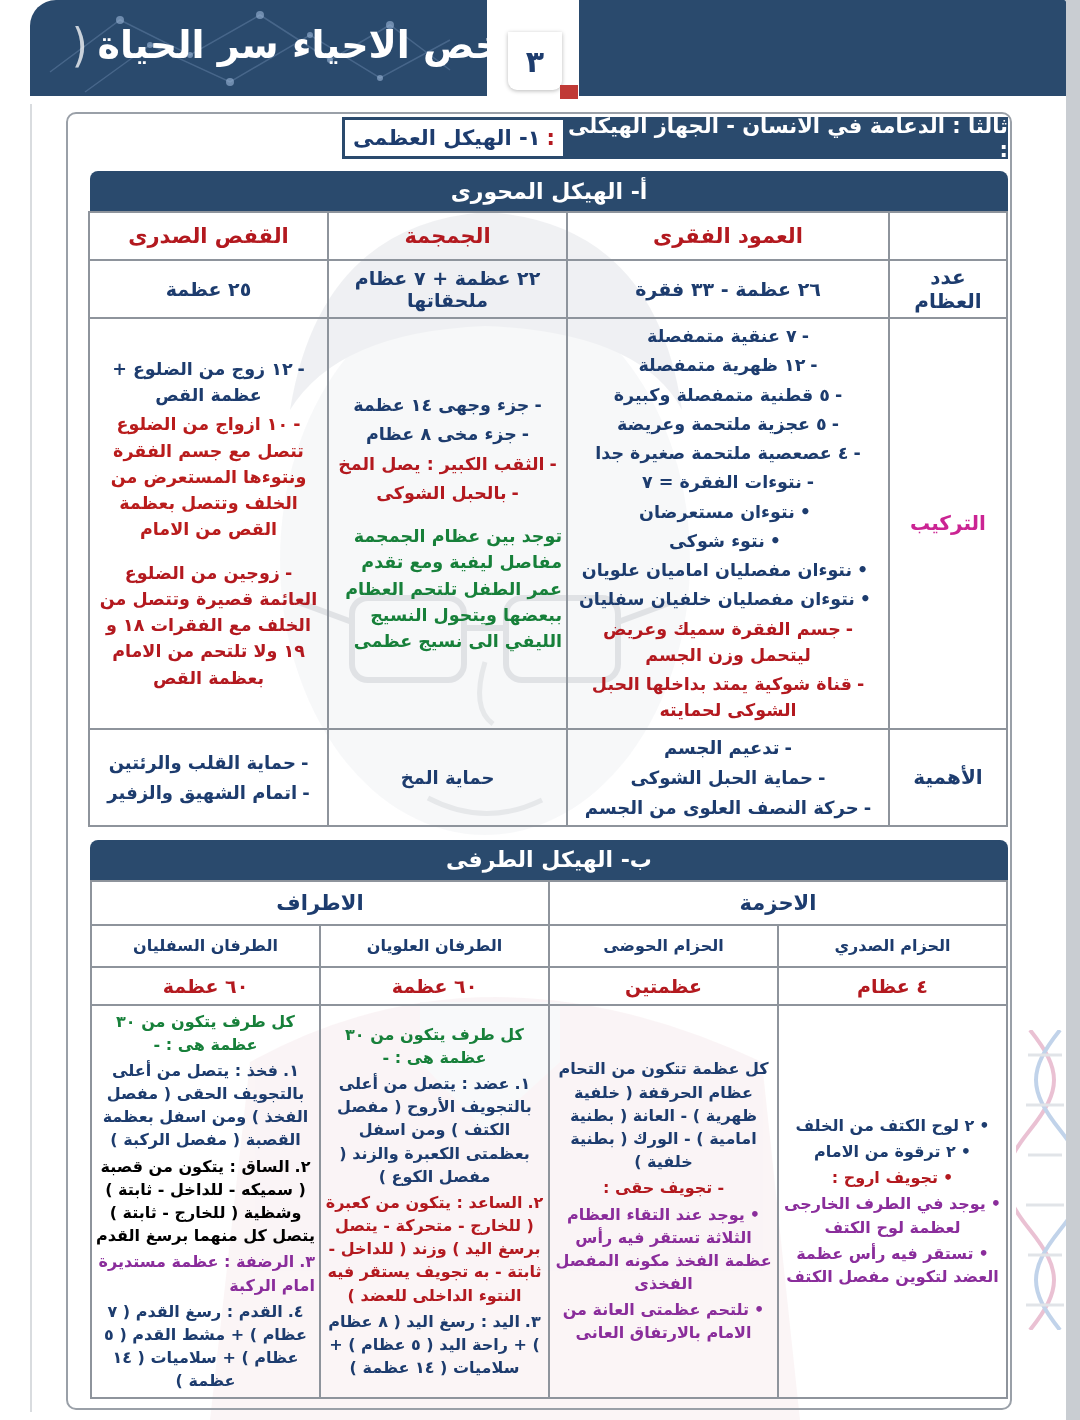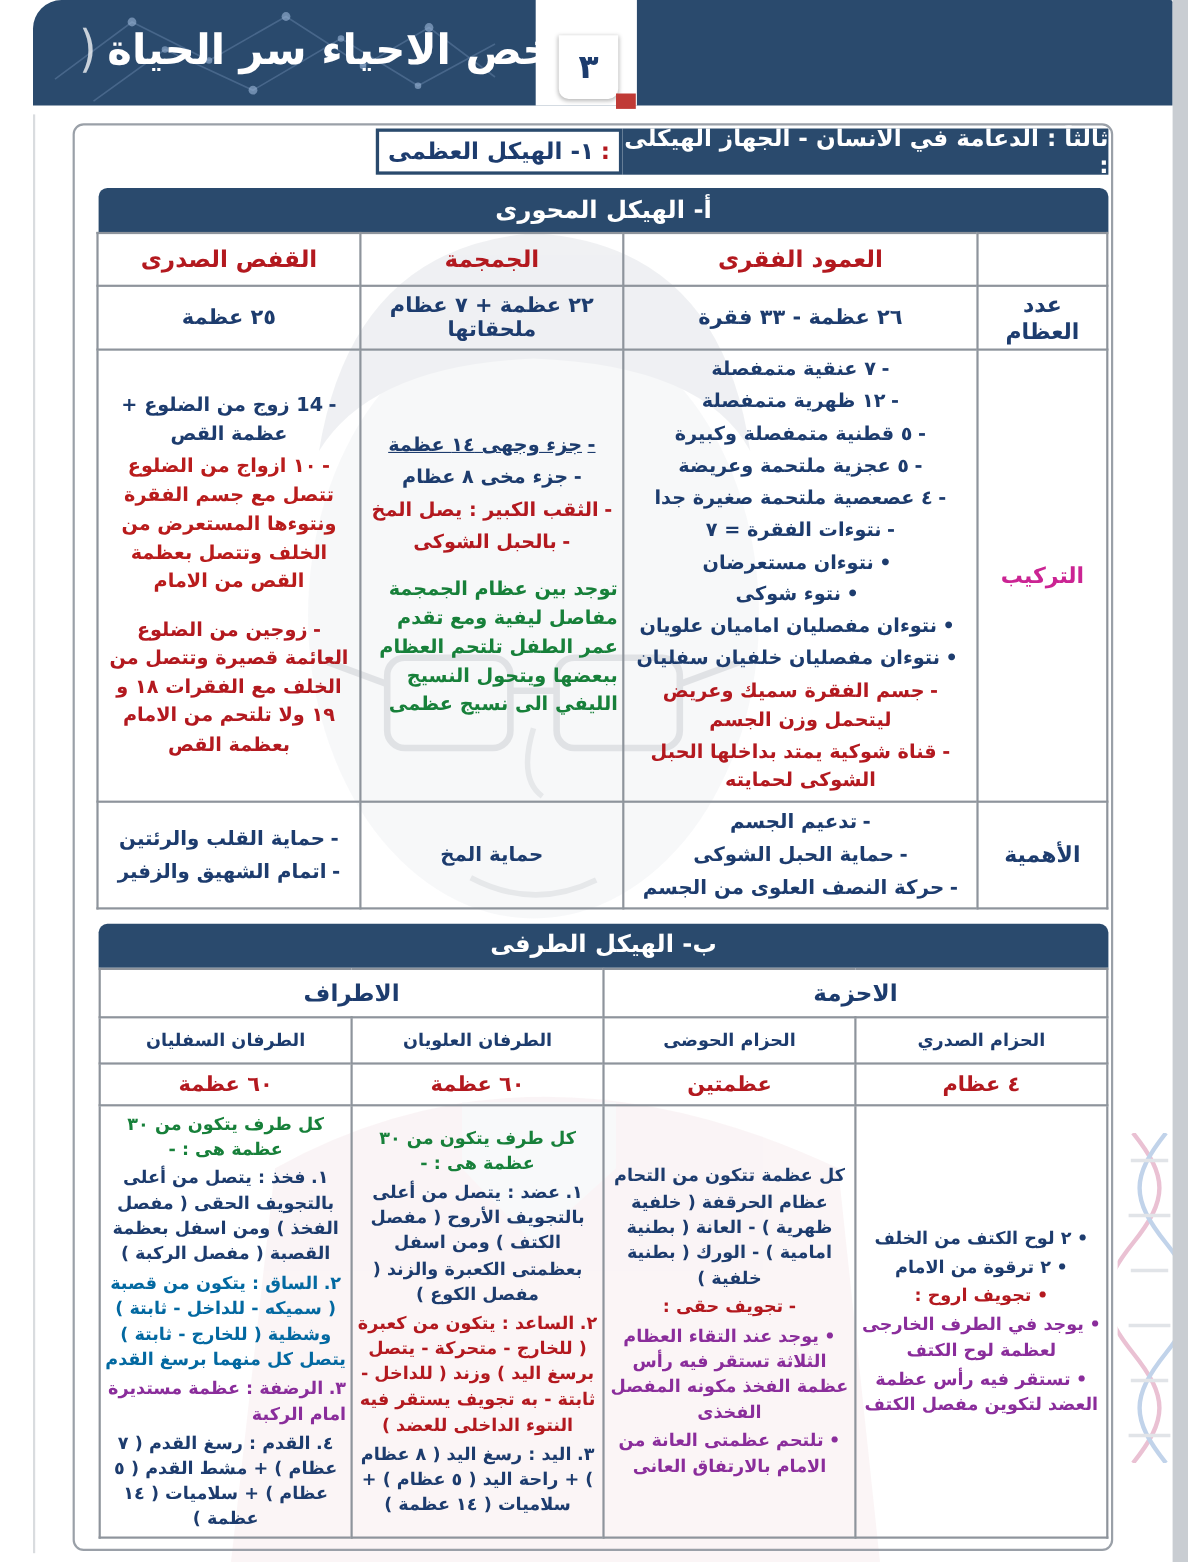--- a/index.html
+++ b/index.html
@@ -192,30 +192,30 @@
                 <div class="li indent" style="color: rgb(29, 60, 110);"><span class="marker">•</span><span class="txt">نتوءان مستعرضان</span></div>
                 <div class="li indent" style="color: rgb(29, 60, 110);"><span class="marker">•</span><span class="txt">نتوء شوكى</span></div>
                 <div class="li indent" style="color: rgb(29, 60, 110);"><span class="marker">•</span><span class="txt">نتوءان مفصليان اماميان علويان</span></div>
                 <div class="li indent" style="color: rgb(29, 60, 110);"><span class="marker">•</span><span class="txt">نتوءان مفصليان خلفيان سفليان</span></div>
                 <div class="li" style="color: rgb(179, 25, 31);"><span class="marker">-</span><span class="txt">جسم الفقرة سميك وعريض ليتحمل وزن الجسم</span></div>
                 <div class="li" style="color: rgb(179, 25, 31);"><span class="marker">-</span><span class="txt">قناة شوكية يمتد بداخلها الحبل الشوكى لحمايته</span></div>
               </div>
             </td>
           <td class="vtop">
               <div class="list">
-                <div class="li" style="color: rgb(29, 60, 110); text-decoration: underline;"><span class="marker">-</span><span class="txt">جزء وجهى  ١٤ عظمة</span></div>
+                <div class="li" style="color: rgb(29, 60, 110);"><span class="marker">-</span><span class="txt">جزء وجهى  ١٤ عظمة</span></div>
                 <div class="li" style="color: rgb(29, 60, 110);"><span class="marker">-</span><span class="txt">جزء مخى  ٨ عظام</span></div>
                 <div class="li" style="color: rgb(179, 25, 31);"><span class="marker">-</span><span class="txt">الثقب الكبير : يصل المخ</span></div>
                 <div class="li" style="color: rgb(179, 25, 31);"><span class="marker">-</span><span class="txt">بالحبل الشوكى</span></div>
                 <div class="li gap-top" style="color: rgb(23, 128, 58); text-align: right;"><span class="txt">توجد بين عظام الجمجمة مفاصل ليفية ومع تقدم عمر الطفل تلتحم العظام ببعضها ويتحول النسيج الليفي الى نسيج عظمى</span></div>
               </div>
             </td>
           <td class="vtop">
               <div class="list">
-                <div class="li" style="color: rgb(29, 60, 110);"><span class="marker">-</span><span class="txt">14 زوج من الضلوع + عظمة القص</span></div>
+                <div class="li" style="color: rgb(29, 60, 110);"><span class="marker">-</span><span class="txt">١٢ زوج من الضلوع + عظمة القص</span></div>
                 <div class="li" style="color: #b91c1c;"><span class="marker">-</span><span class="txt">١٠ ازواج من الضلوع تتصل مع جسم الفقرة ونتوءها المستعرض من الخلف وتتصل بعظمة القص من الامام</span></div>
                 <div class="li gap-top" style="color: rgb(179, 25, 31);"><span class="marker">-</span><span class="txt">زوجين من الضلوع العائمة قصيرة وتتصل من الخلف مع الفقرات ١٨ و ١٩ ولا تلتحم من الامام بعظمة القص</span></div>
               </div>
             </td>
         </tr>
         <tr>
           <td class="rowlabel">الأهمية</td>
           <td>
               <div class="list imp">
                 <div class="li" style="color: rgb(29, 60, 110);"><span class="marker">-</span><span class="txt">تدعيم الجسم</span></div>
@@ -282,21 +282,21 @@
                 <div class="li" style="color: rgb(23, 128, 58);"><span class="txt">كل طرف يتكون من ٣٠ عظمة هى : -</span></div>
                 <div class="li" style="color: rgb(29, 60, 110);"><span class="marker">١.</span><span class="txt">عضد : يتصل من أعلى بالتجويف الأروح ( مفصل الكتف ) ومن اسفل بعظمتى الكعبرة والزند ( مفصل الكوع )</span></div>
                 <div class="li" style="color: rgb(179, 25, 31);"><span class="marker">٢.</span><span class="txt">الساعد : يتكون من كعبرة ( للخارج - متحركة - يتصل برسغ اليد ) وزند ( للداخل - ثابتة - به تجويف يستقر فيه النتوء الداخلى للعضد )</span></div>
                 <div class="li" style="color: rgb(29, 60, 110);"><span class="marker">٣.</span><span class="txt">اليد : رسغ اليد ( ٨ عظام ) + راحة اليد ( ٥ عظام ) + سلاميات ( ١٤ عظمة )</span></div>
               </div>
             </td>
           <td class="vtop">
               <div class="list">
                 <div class="li" style="color: rgb(23, 128, 58);"><span class="txt">كل طرف يتكون من ٣٠ عظمة هى : -</span></div>
                 <div class="li" style="color: rgb(29, 60, 110);"><span class="marker">١.</span><span class="txt">فخذ : يتصل من أعلى بالتجويف الحقى ( مفصل الفخذ ) ومن اسفل بعظمة القصبة ( مفصل الركبة )</span></div>
-                <div class="li" style="color: #0369a1;"><span class="marker">٢.</span><span class="txt">الساق : يتكون من قصبة ( سميكه - للداخل - ثابتة ) وشظية ( للخارج - ثابتة ) يتصل كل منهما برسغ القدم</span></div>
+                <div class="li" style="color: #000000;"><span class="marker">٢.</span><span class="txt">الساق : يتكون من قصبة ( سميكه - للداخل - ثابتة ) وشظية ( للخارج - ثابتة ) يتصل كل منهما برسغ القدم</span></div>
                 <div class="li" style="color: rgb(138, 45, 155); text-align: right;"><span class="marker">٣.</span><span class="txt">الرضفة : عظمة مستديرة امام الركبة</span></div>
                 <div class="li" style="color: rgb(29, 60, 110);"><span class="marker">٤.</span><span class="txt">القدم : رسغ القدم ( ٧ عظام ) + مشط القدم ( ٥ عظام ) + سلاميات ( ١٤ عظمة )</span></div>
               </div>
             </td>
         </tr>
       </tbody>
     </table>
   </main>
 
 

